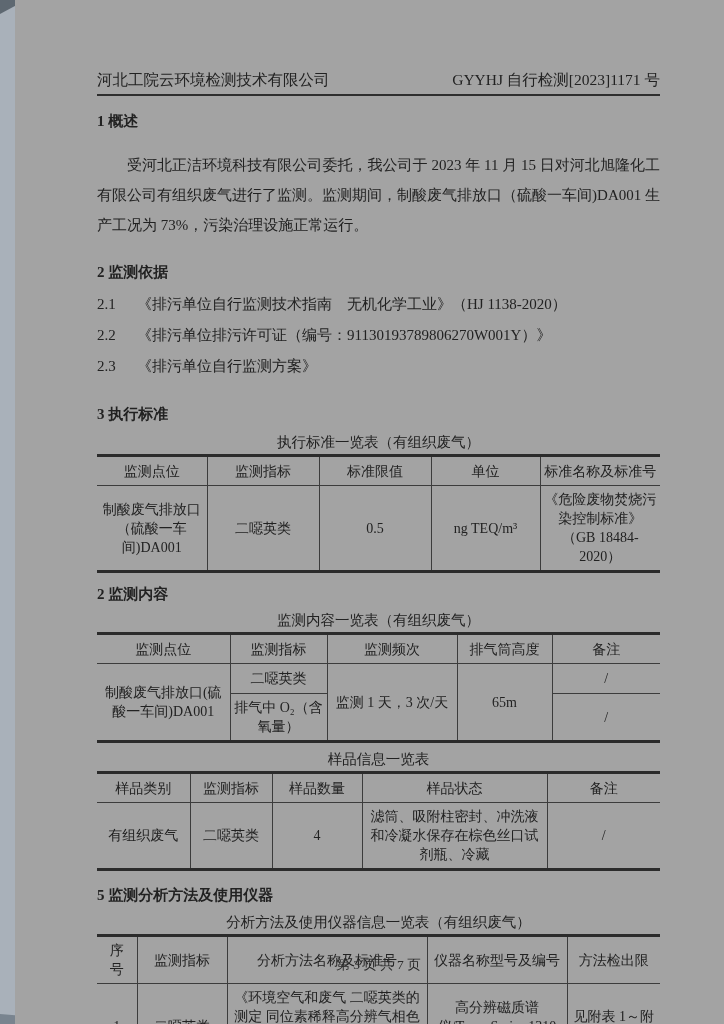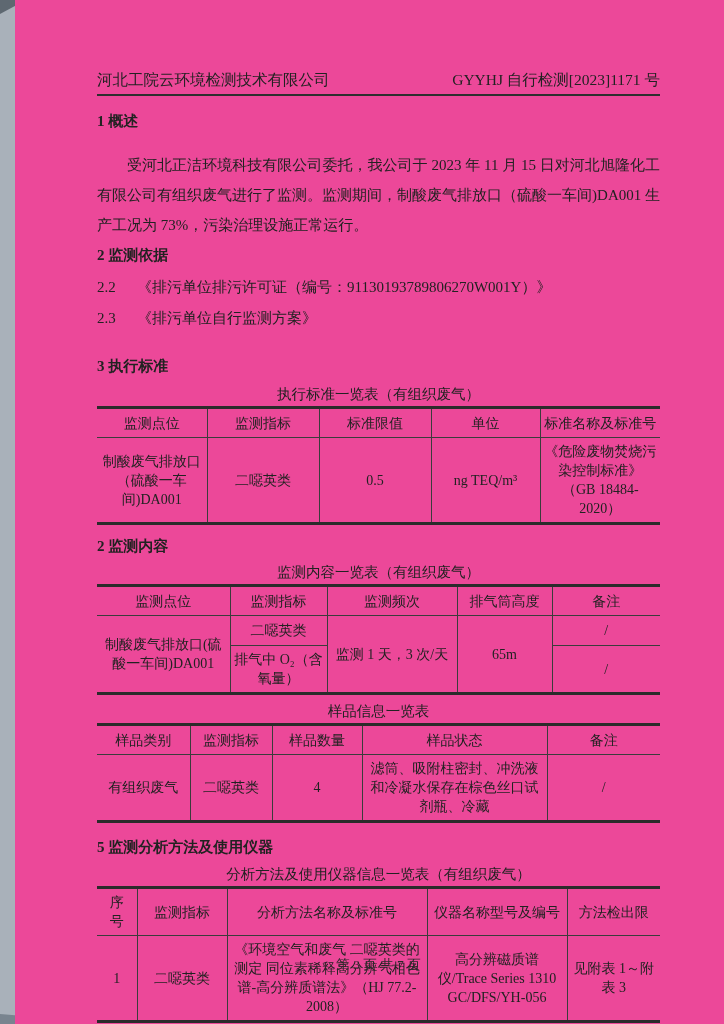--- a/index.html
+++ b/index.html
@@ -22,33 +22,33 @@
   .scan-corner-tl {
     position: absolute; left: 0; top: 0; width: 26px; height: 14px;
     background: #5e6871;
     clip-path: polygon(0 0, 100% 0, 0 100%);
   }
   .scan-corner-bl {
     position: absolute; left: 0; top: 1014px; width: 120px; height: 10px;
     background: #79848f;
     clip-path: polygon(0 0, 100% 100%, 0 100%);
   }
-  .paper { position: absolute; left: 15px; top: 0; width: 709px; height: 1024px; background: #ec4899; }
+  .paper { position: absolute; left: 15px; top: 0; width: 709px; height: 1024px; background: #a3a3a3; }
   .content { position: absolute; left: 82px; top: 0; width: 563px; }
 
   .page-header {
     padding-top: 70px;
     display: flex; justify-content: space-between; align-items: flex-end;
     border-bottom: 2px solid #2e2e2e;
     padding-bottom: 3px;
     font-size: 15.5px;
   }
   .section-heading { font-weight: 700; font-size: 15px; line-height: 22px; }
   .h1 { margin-top: 14px; }
-  .h2 { margin-top: 4px; }
+  .h2 { margin-top: 21px; }
   .h3 { margin-top: 21px; }
   .h4 { margin-top: 10px; }
   .h5 { margin-top: 13px; }
 
   .body-paragraph {
     margin-top: 18px;
     font-size: 15px; line-height: 30px;
     text-indent: 2em; text-align: justify;
   }
   .ref-list { margin-top: 6px; }
@@ -101,20 +101,24 @@
       <span>河北工院云环境检测技术有限公司</span>
       <span>GYYHJ 自行检测[2023]1171 号</span>
     </div>
 
     <div class="section-heading h1">1 概述</div>
     <p class="body-paragraph">受河北正洁环境科技有限公司委托，我公司于 2023 年 11 月 15 日对河北旭隆化工有限公司有组织废气进行了监测。监测期间，制酸废气排放口（硫酸一车间)DA001 生产工况为 73%，污染治理设施正常运行。</p>
 
     <div class="section-heading h2">2 监测依据</div>
     <div class="ref-list">
       <div class="ref-item">
+        <span class="ref-no">2.1</span>
+        <span>《排污单位自行监测技术指南　无机化学工业》（HJ 1138-2020）</span>
+      </div>
+      <div class="ref-item">
         <span class="ref-no">2.2</span>
         <span>《排污单位排污许可证（编号：91130193789806270W001Y）》</span>
       </div>
       <div class="ref-item">
         <span class="ref-no">2.3</span>
         <span>《排污单位自行监测方案》</span>
       </div>
     </div>
 
     <div class="section-heading h3">3 执行标准</div>

